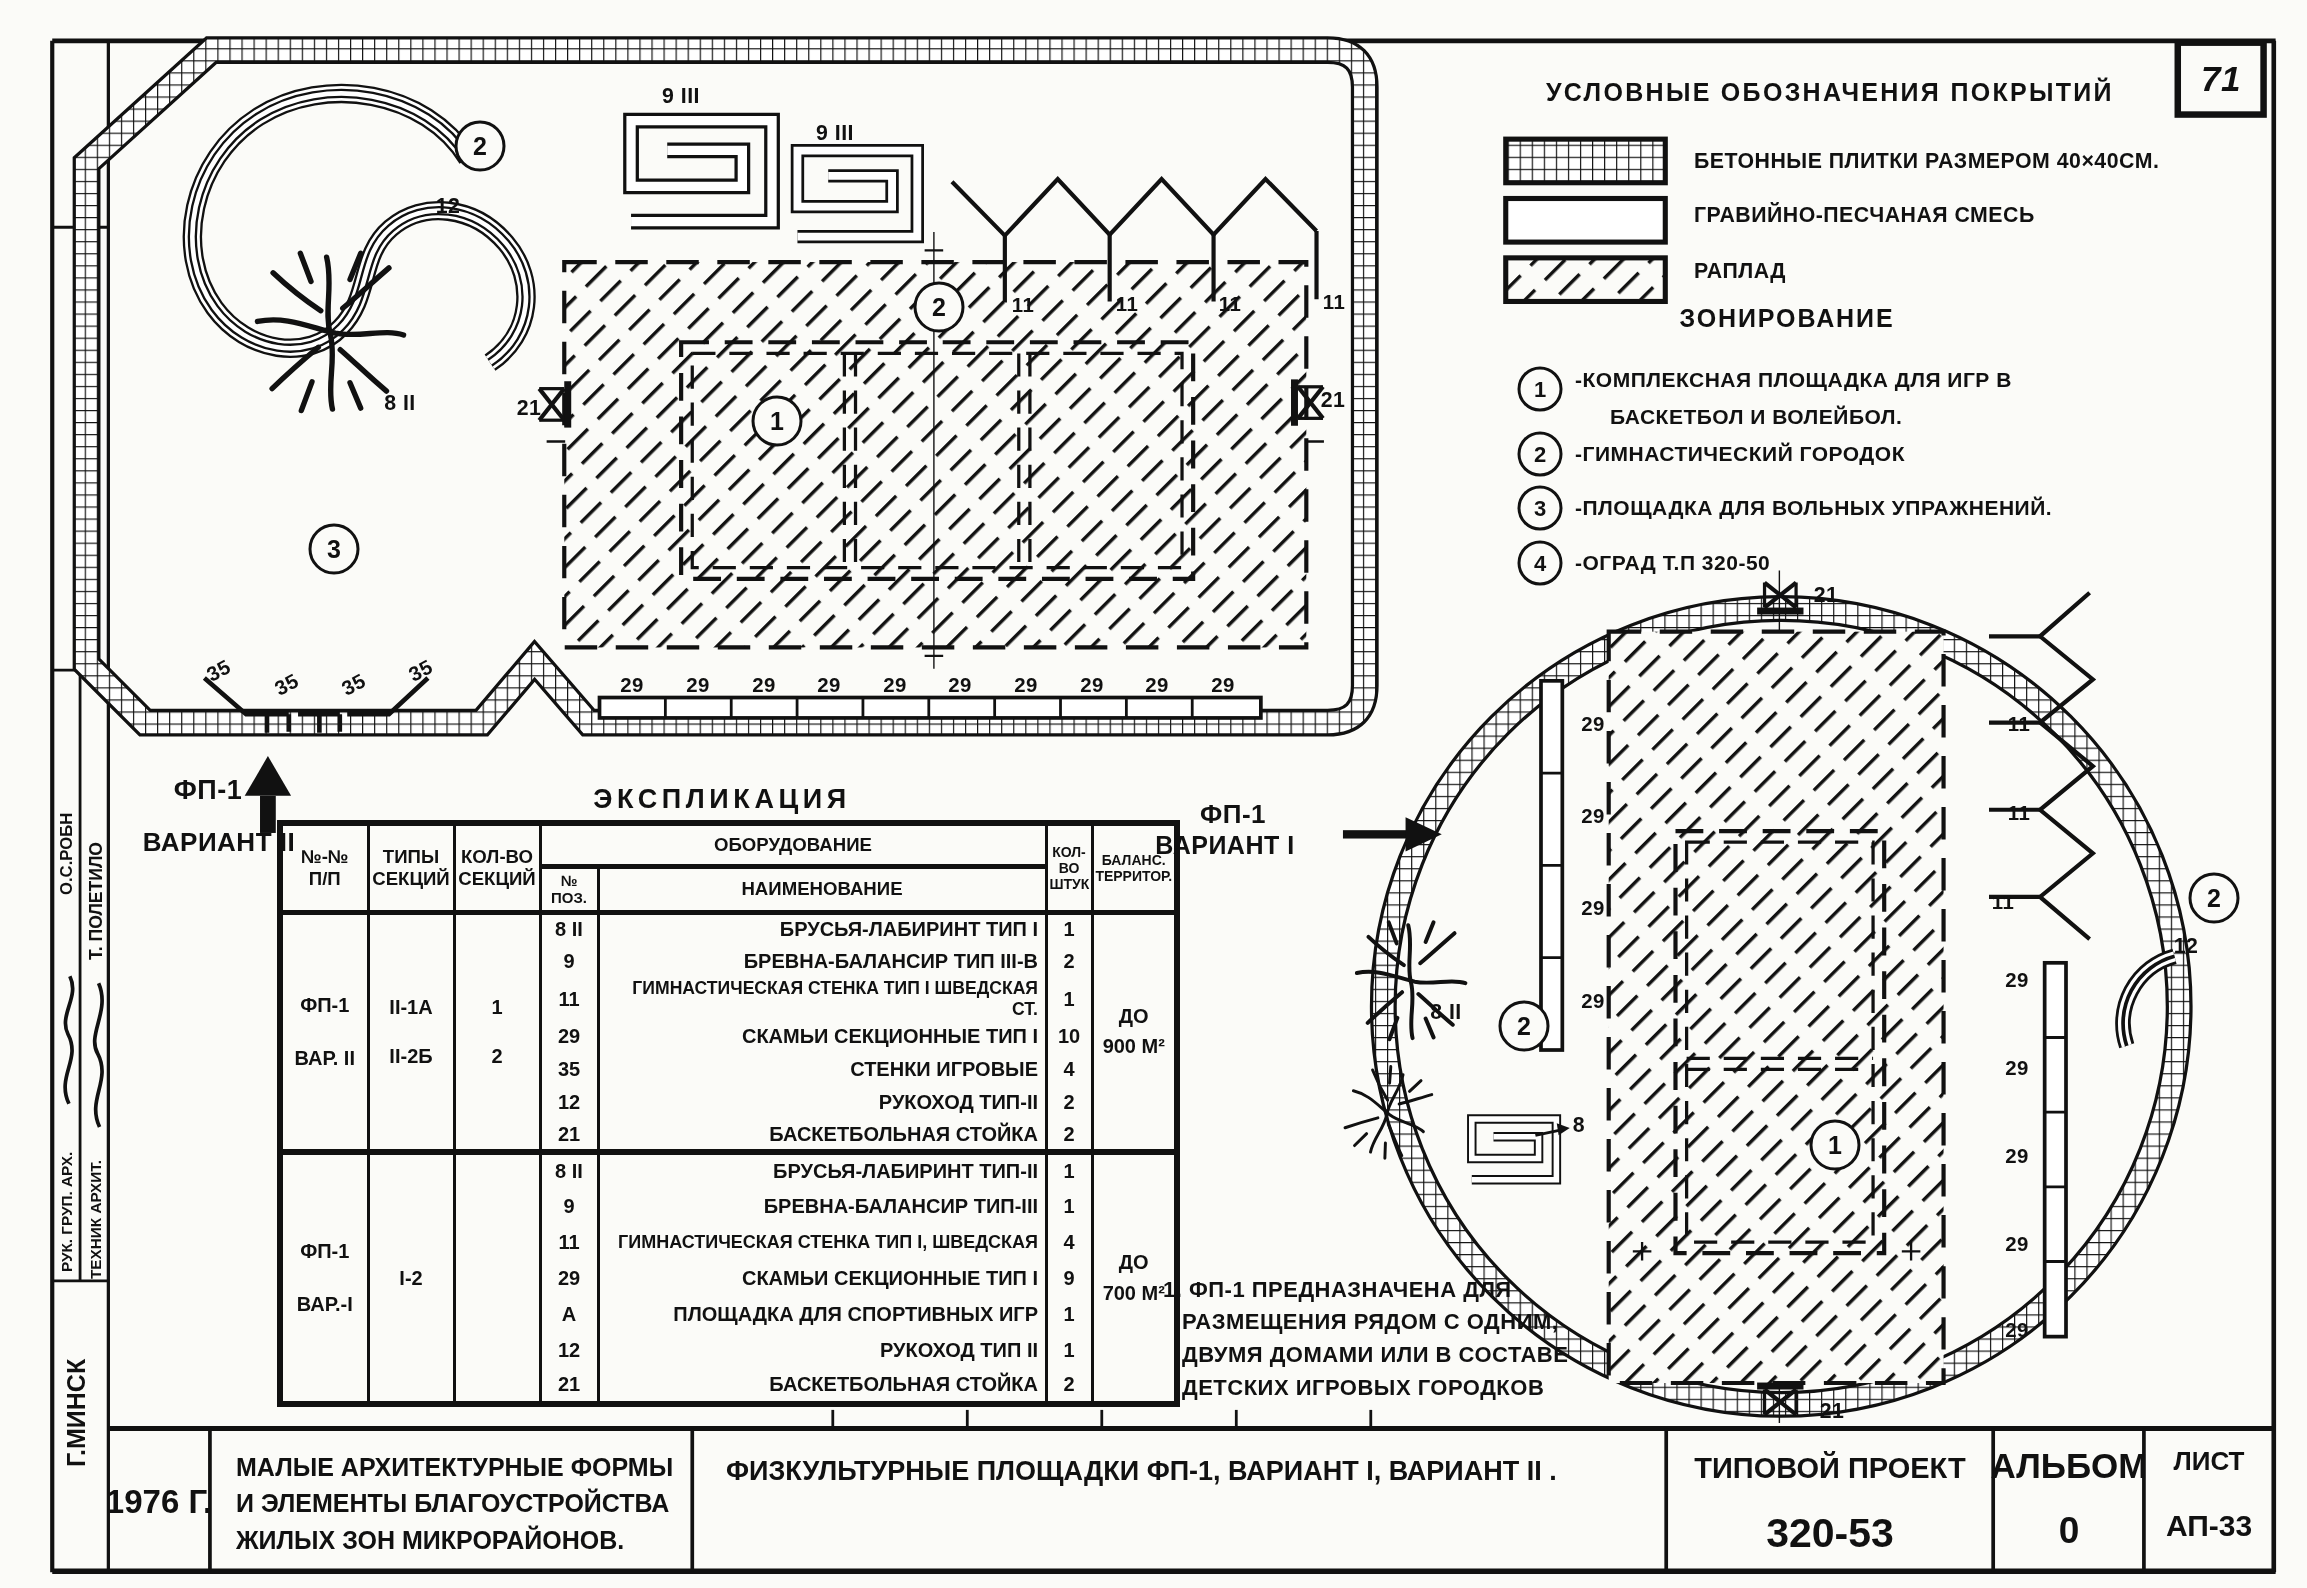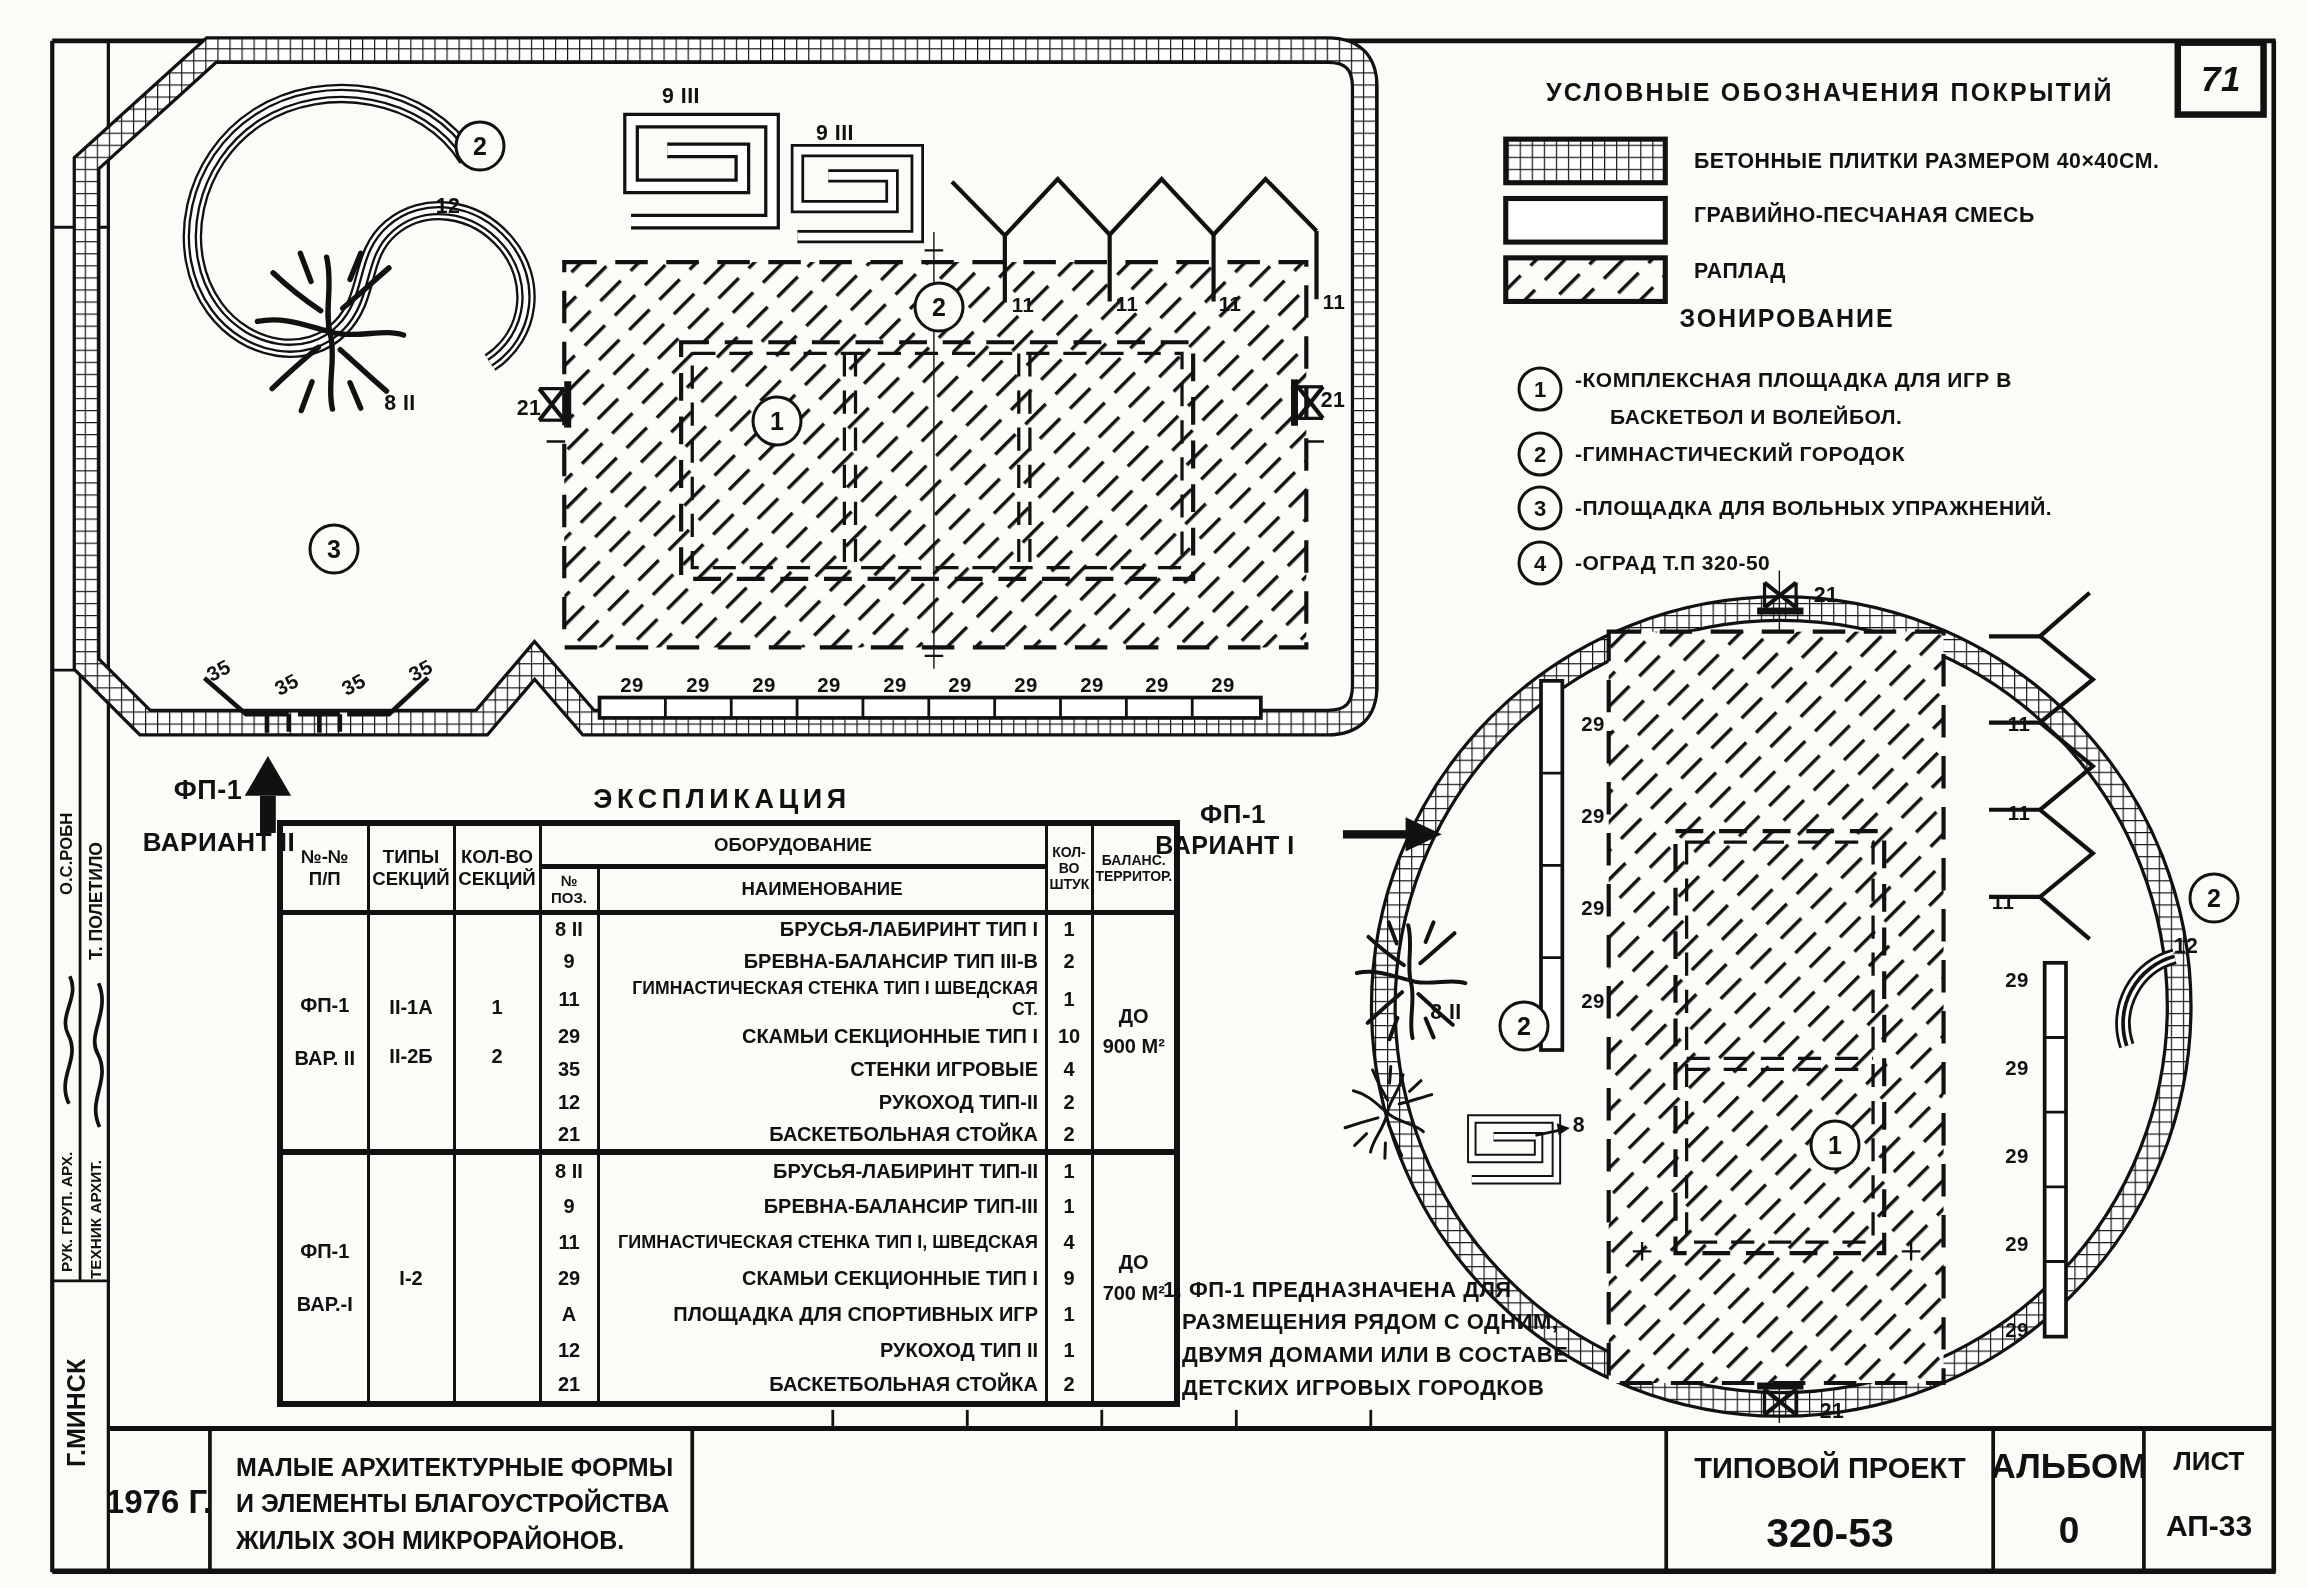--- a/index.html
+++ b/index.html
@@ -454,20 +454,21 @@
       <td class="nm">Баскетбольная стойка</td>
       <td class="qty">2</td>
         </tr>
   </tbody>
 </table>
 
 <span class="tb" style="left:159px;top:1502px;transform:translate(-50%,-50%);font-size:33px;">1976 г.</span>
 <span class="tb" style="left:236px;top:1453px;font-size:25px;">Малые архитектурные формы</span>
 <span class="tb" style="left:236px;top:1489px;font-size:25px;">и элементы благоустройства</span>
 <span class="tb" style="left:236px;top:1526px;font-size:25px;">жилых зон микрорайонов.</span>
+<span class="tb" style="left:726px;top:1456px;font-size:27px;">Физкультурные площадки ФП-1, вариант I, вариант II .</span>
 <span class="tb" style="left:1830px;top:1468px;transform:translate(-50%,-50%);font-size:29px;">Типовой проект</span>
 <span class="tb" style="left:1830px;top:1533px;transform:translate(-50%,-50%);font-size:41px;">320-53</span>
 <span class="tb" style="left:2069px;top:1466px;transform:translate(-50%,-50%);font-size:35px;">Альбом</span>
 <span class="tb" style="left:2069px;top:1531px;transform:translate(-50%,-50%);font-size:37px;">0</span>
 <span class="tb" style="left:2209px;top:1461px;transform:translate(-50%,-50%);font-size:26px;">Лист</span>
 <span class="tb" style="left:2209px;top:1526px;transform:translate(-50%,-50%);font-size:30px;">АП-33</span>
 
 </div>
 
 

